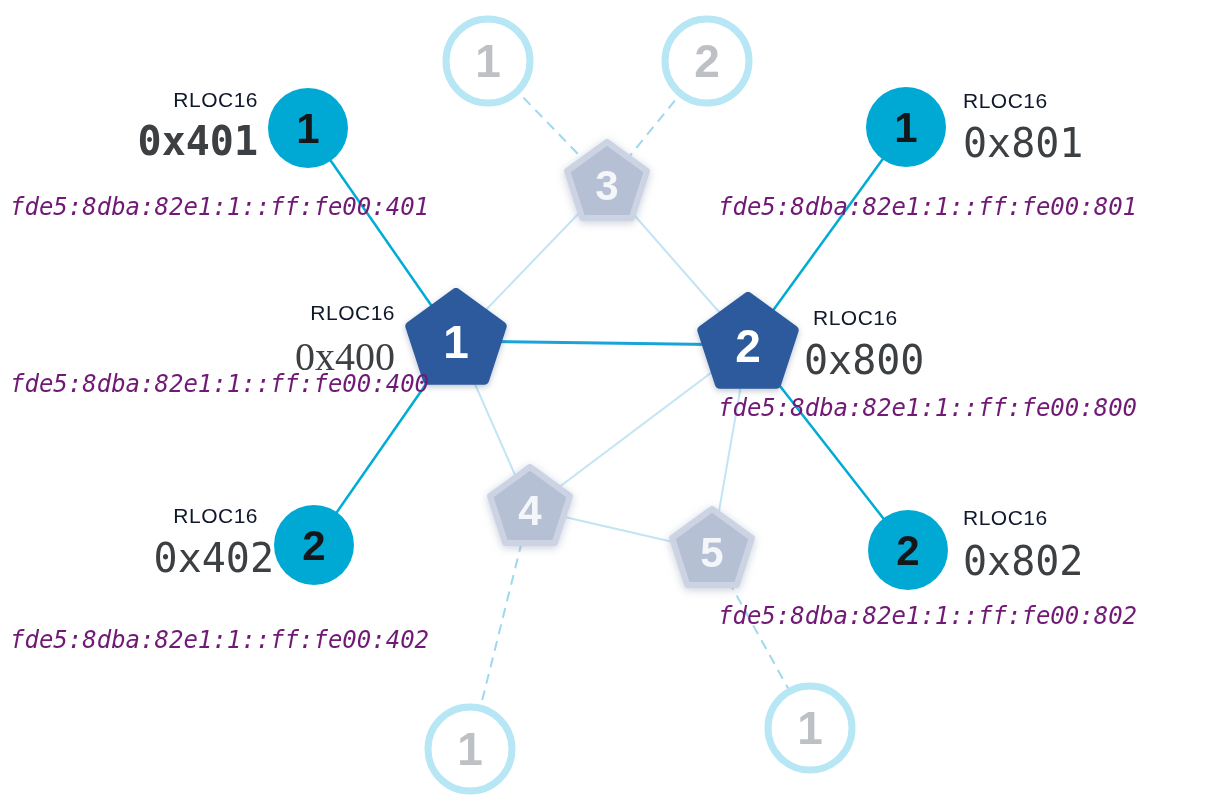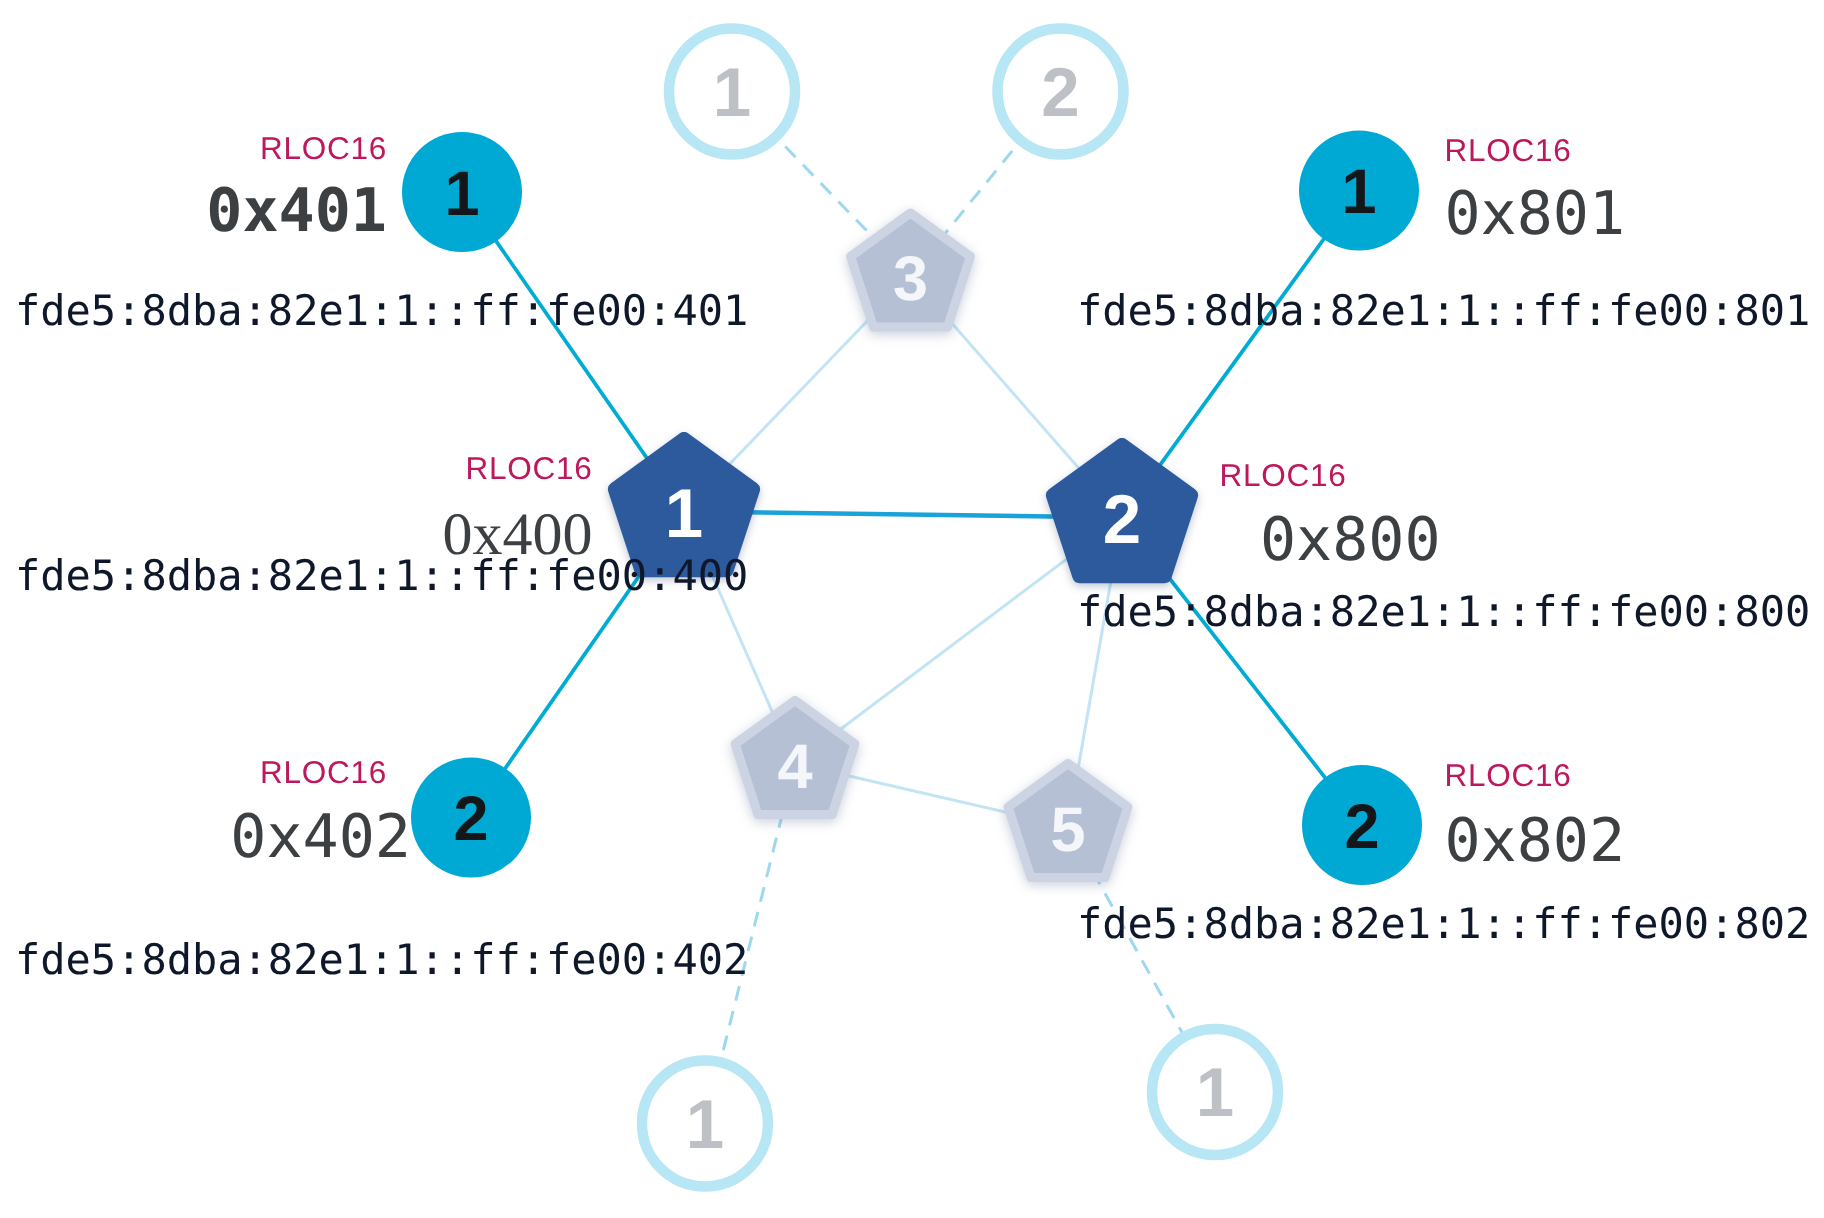--- a/index.html
+++ b/index.html
@@ -25,23 +25,23 @@
 
   
   .node-num{font-family:"Liberation Sans",sans-serif;font-weight:bold;text-anchor:middle;}
   .num-router{font-size:46px;fill:#ffffff;}
   .num-child{font-size:42px;fill:#14171a;}
   .num-faded{font-size:42px;fill:#f4f6fa;}
   .num-ghost{font-size:46px;fill:#bdc1c6;}
 
   
   .lbl{position:absolute;white-space:nowrap;transform:translateY(-50%);}
-  .caption{font-size:21px;color:#be185d;letter-spacing:.5px;}
+  .caption{font-size:21px;color:#0f172a;letter-spacing:.5px;}
   .rloc{font-family:"DejaVu Sans Mono",monospace;font-size:40px;color:#3c4043;}
-  .ipv6{font-family:"DejaVu Sans Mono",monospace;font-size:28px;color:#0f172a;}
+  .ipv6{font-family:"DejaVu Sans Mono",monospace;font-size:24px;color:#701a75;font-style:italic;}
 </style>
 </head>
 <body>
 
 <div id="canvas">
   <svg id="topology-svg" width="1216" height="812" viewBox="0 0 1216 812">
       <line x1="488" y1="61" x2="607" y2="184" class="edge-dashed"></line>
       <line x1="707" y1="61" x2="607" y2="184" class="edge-dashed"></line>
       <line x1="530" y1="509" x2="470" y2="749" class="edge-dashed"></line>
       <line x1="712" y1="551" x2="810" y2="728" class="edge-dashed"></line>
@@ -113,21 +113,21 @@
       <div class="lbl caption" style="right: 958px; top: 100px;">RLOC16</div>
       <div class="lbl rloc" style="right: 958px; top: 141px; font-weight: bold;">0x401</div>
       <div class="lbl ipv6" style="left: 10px; top: 207px;">fde5:8dba:82e1:1::ff:fe00:401</div>
       <div class="lbl caption" style="left: 963px; top: 101px;">RLOC16</div>
       <div class="lbl rloc" style="left: 963px; top: 143px;">0x801</div>
       <div class="lbl ipv6" style="left: 718px; top: 207px;">fde5:8dba:82e1:1::ff:fe00:801</div>
       <div class="lbl caption" style="right: 821px; top: 313px;">RLOC16</div>
       <div class="lbl rloc" style="right: 821px; top: 356px; font-family: Liberation Serif, serif;">0x400</div>
       <div class="lbl ipv6" style="left: 10px; top: 384px;">fde5:8dba:82e1:1::ff:fe00:400</div>
       <div class="lbl caption" style="left: 813px; top: 318px;">RLOC16</div>
-      <div class="lbl rloc" style="left: 840px; top: 360px;">0x800</div>
+      <div class="lbl rloc" style="left: 804px; top: 360px;">0x800</div>
       <div class="lbl ipv6" style="left: 718px; top: 408px;">fde5:8dba:82e1:1::ff:fe00:800</div>
       <div class="lbl caption" style="right: 958px; top: 516px;">RLOC16</div>
       <div class="lbl rloc" style="right: 942px; top: 558px;">0x402</div>
       <div class="lbl ipv6" style="left: 10px; top: 616px; margin-top: 24px;">fde5:8dba:82e1:1::ff:fe00:402</div>
       <div class="lbl caption" style="left: 963px; top: 518px;">RLOC16</div>
       <div class="lbl rloc" style="left: 963px; top: 561px;">0x802</div>
       <div class="lbl ipv6" style="left: 718px; top: 616px;">fde5:8dba:82e1:1::ff:fe00:802</div>
     </div>
 </div>
 

